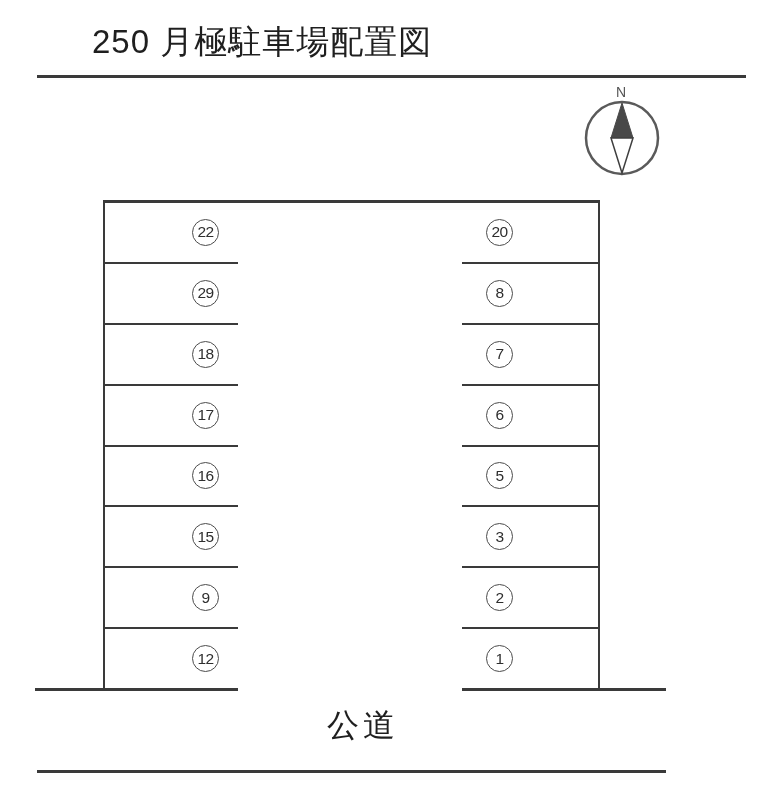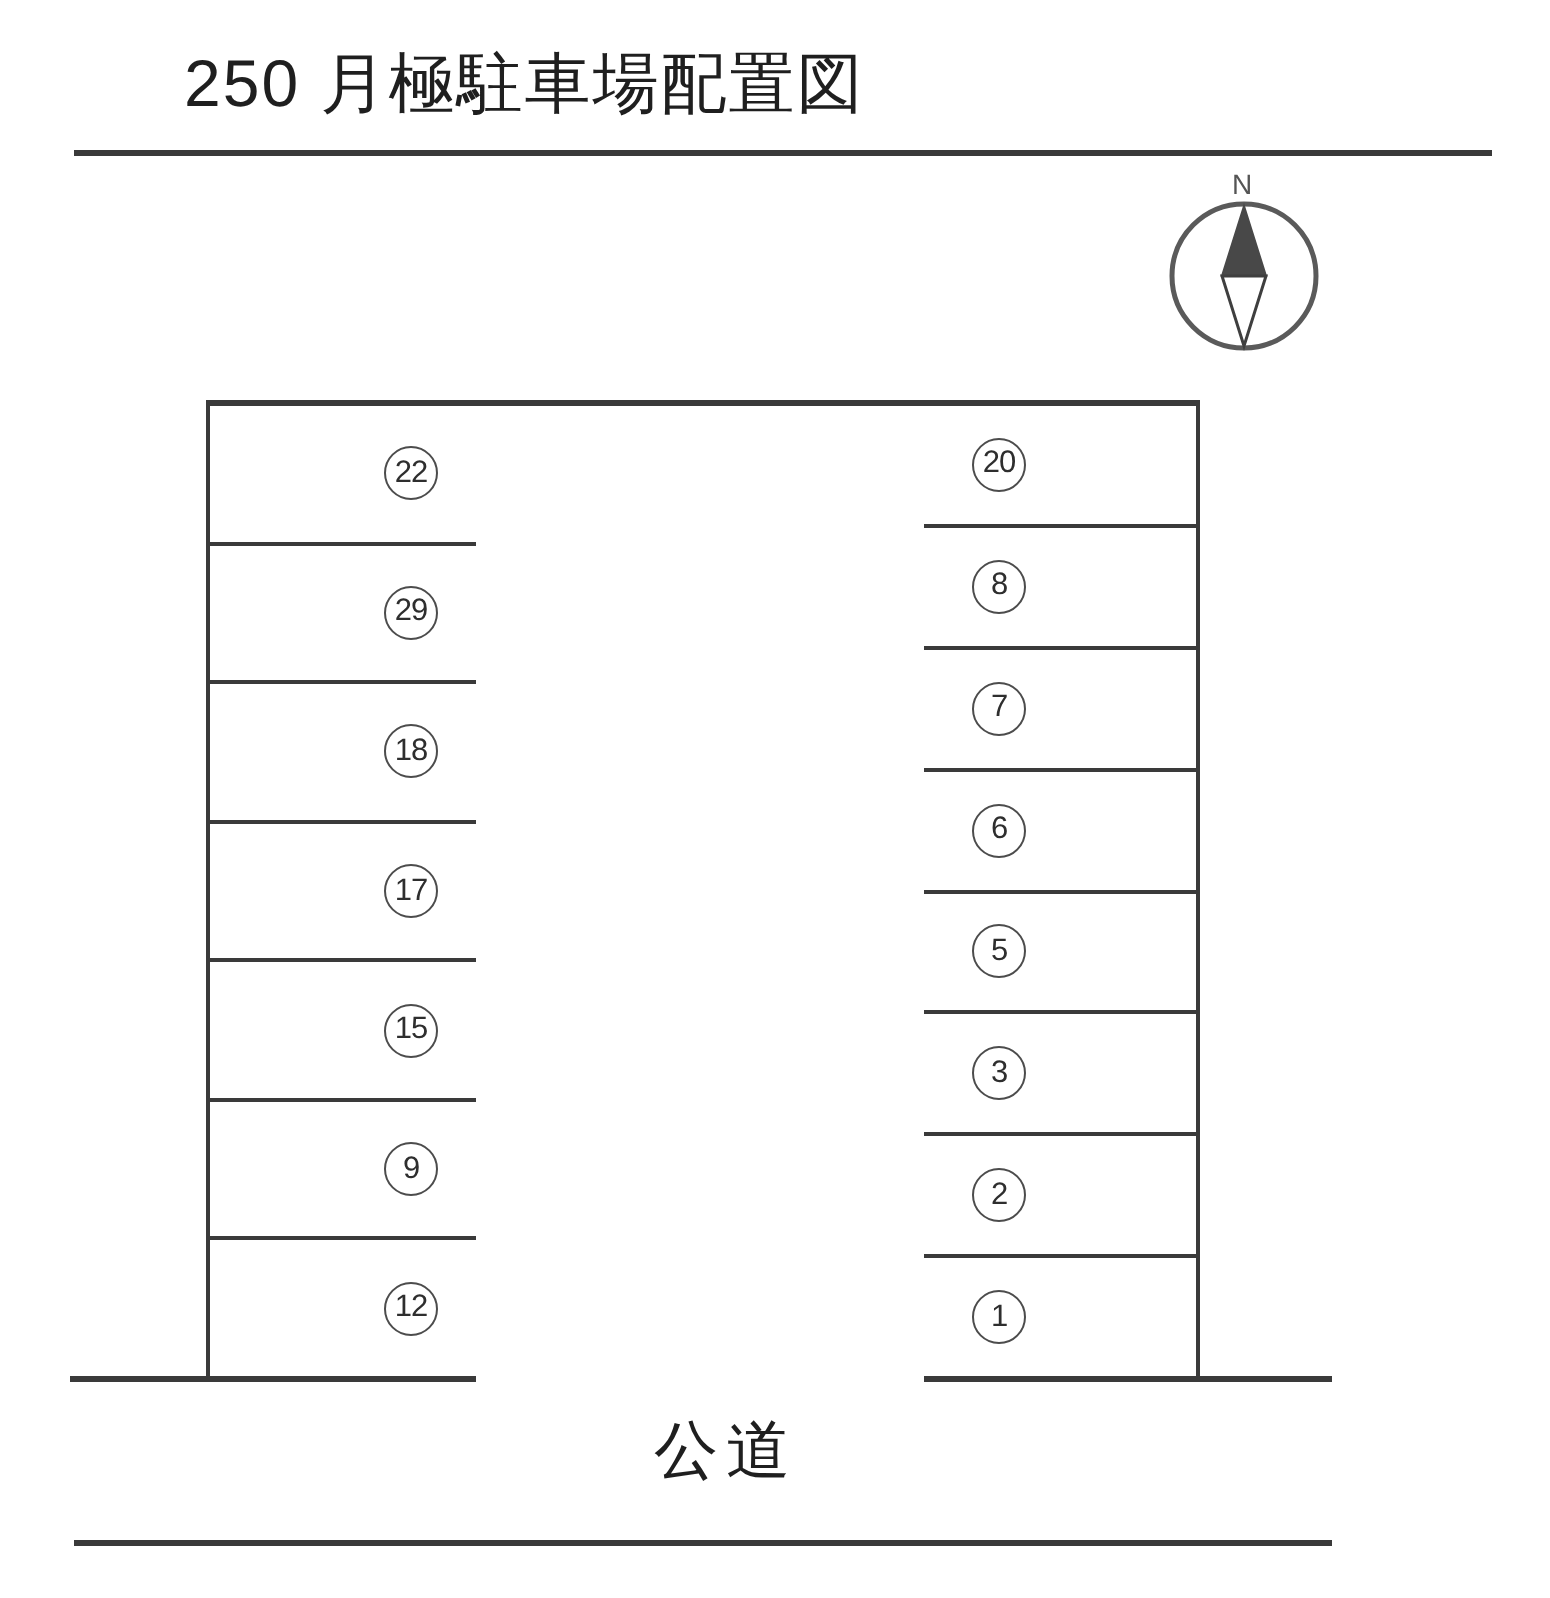--- a/index.html
+++ b/index.html
@@ -83,20 +83,23 @@
     <div class="space">
         <span class="num">29</span>
       </div>
     <div class="space">
         <span class="num">18</span>
       </div>
     <div class="space">
         <span class="num">17</span>
       </div>
     <div class="space">
+        <span class="num">16</span>
+      </div>
+    <div class="space">
         <span class="num">15</span>
       </div>
     <div class="space">
         <span class="num">9</span>
       </div>
     <div class="space">
         <span class="num">12</span>
       </div>
   </div>
 

